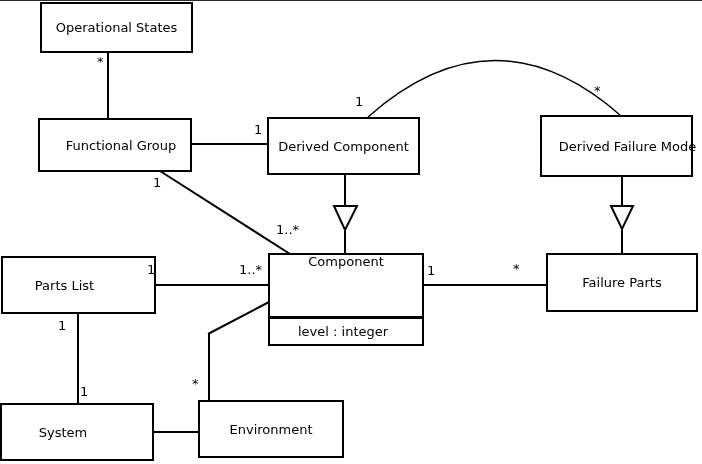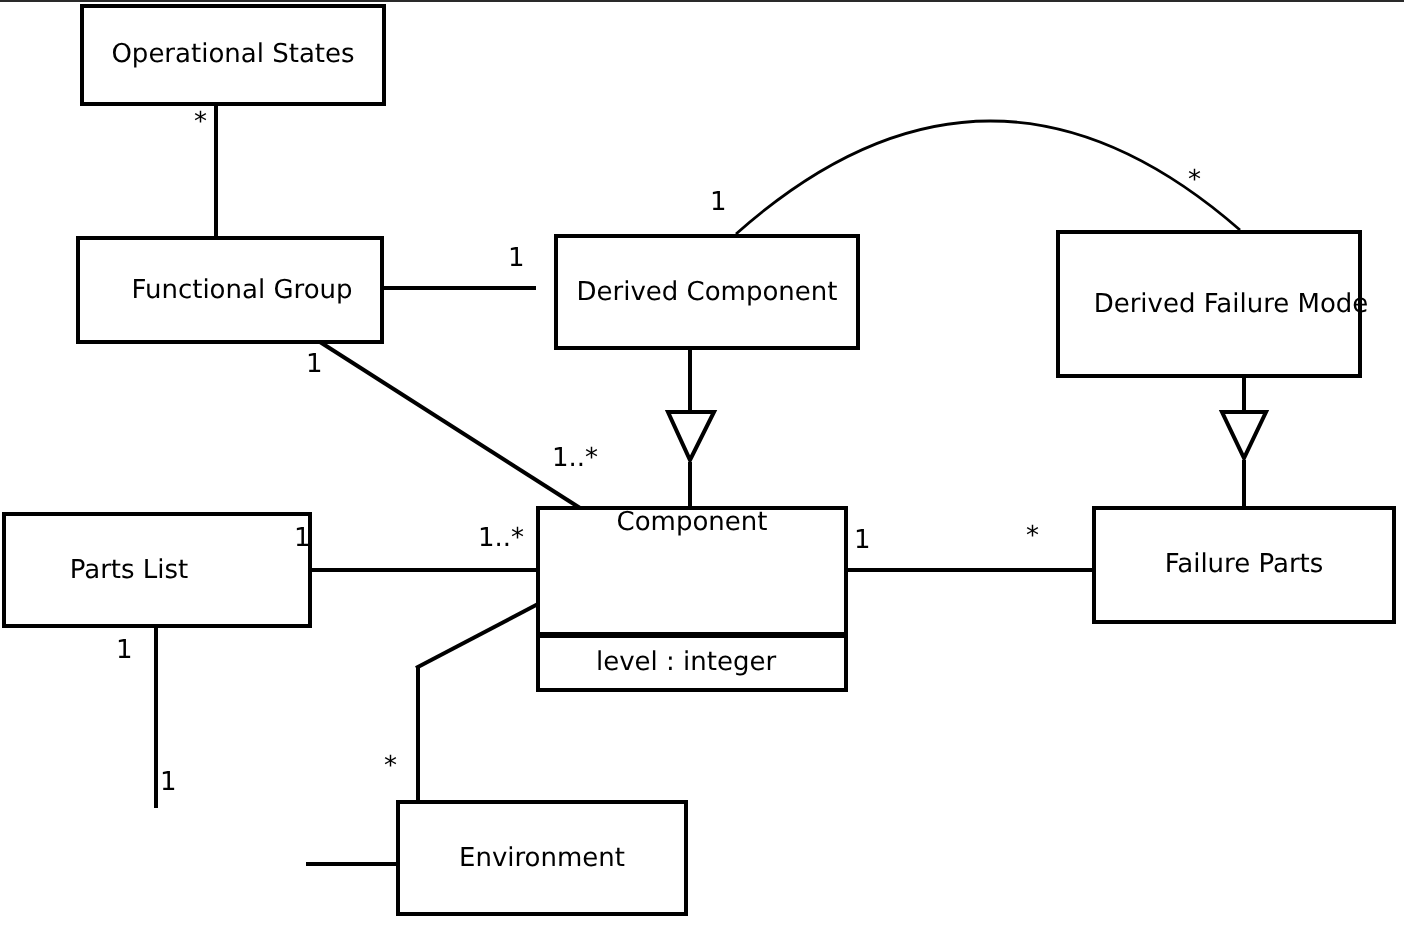--- a/index.html
+++ b/index.html
@@ -116,25 +116,25 @@
   </svg>
 
   <div class="uml-box" style="left:38px; top:118px; width:154px; height:54px;">
     <span class="shift-right">Functional Group</span>
   </div>
 
   <div class="uml-box" style="left:40px; top:2px; width:153px; height:51px;">
     <span>Operational States</span>
   </div>
 
-  <div class="uml-box" style="left:267px; top:117px; width:153px; height:58px;margin-left:10px;">
+  <div class="uml-box" style="left:267px; top:117px; width:153px; height:58px;">
     <span>Derived Component</span>
   </div>
 
-  <div class="uml-box" style="left:528px; top:115px; width:153px; height:74px;padding-left:22px;">
+  <div class="uml-box" style="left:540px; top:115px; width:153px; height:62px;padding-left:22px;">
     <span>Derived Failure Mode</span>
   </div>
 
   <div class="uml-box" style="left:1px; top:256px; width:155px; height:58px;">
     <span class="shift-left">Parts List</span>
   </div>
 
   <div class="uml-box" id="component-box" style="left:268px; top:253px; width:156px; height:93px;">
     <div class="name-compartment">
       <span>Component</span>
@@ -142,20 +142,23 @@
     <div class="compartment-divider"></div>
     <div class="attr-compartment">
       <span>level : integer</span>
     </div>
   </div>
 
   <div class="uml-box" style="left:546px; top:253px; width:152px; height:59px;">
     <span>Failure Parts</span>
   </div>
 
+  <div class="uml-box" style="left:0px; top:403px; width:154px; height:58px;">
+    <span class="shift-left">System</span>
+  </div>
 
   <div class="uml-box" style="left:198px; top:400px; width:146px; height:58px;">
     <span>Environment</span>
   </div>
 
   <span class="mult" style="left:97px; top:55px;">*</span>
   <span class="mult" style="left:254px; top:123px;">1</span>
   <span class="mult" style="left:355px; top:95px;">1</span>
   <span class="mult" style="left:594px; top:84px;">*</span>
   <span class="mult" style="left:153px; top:176px;">1</span>

